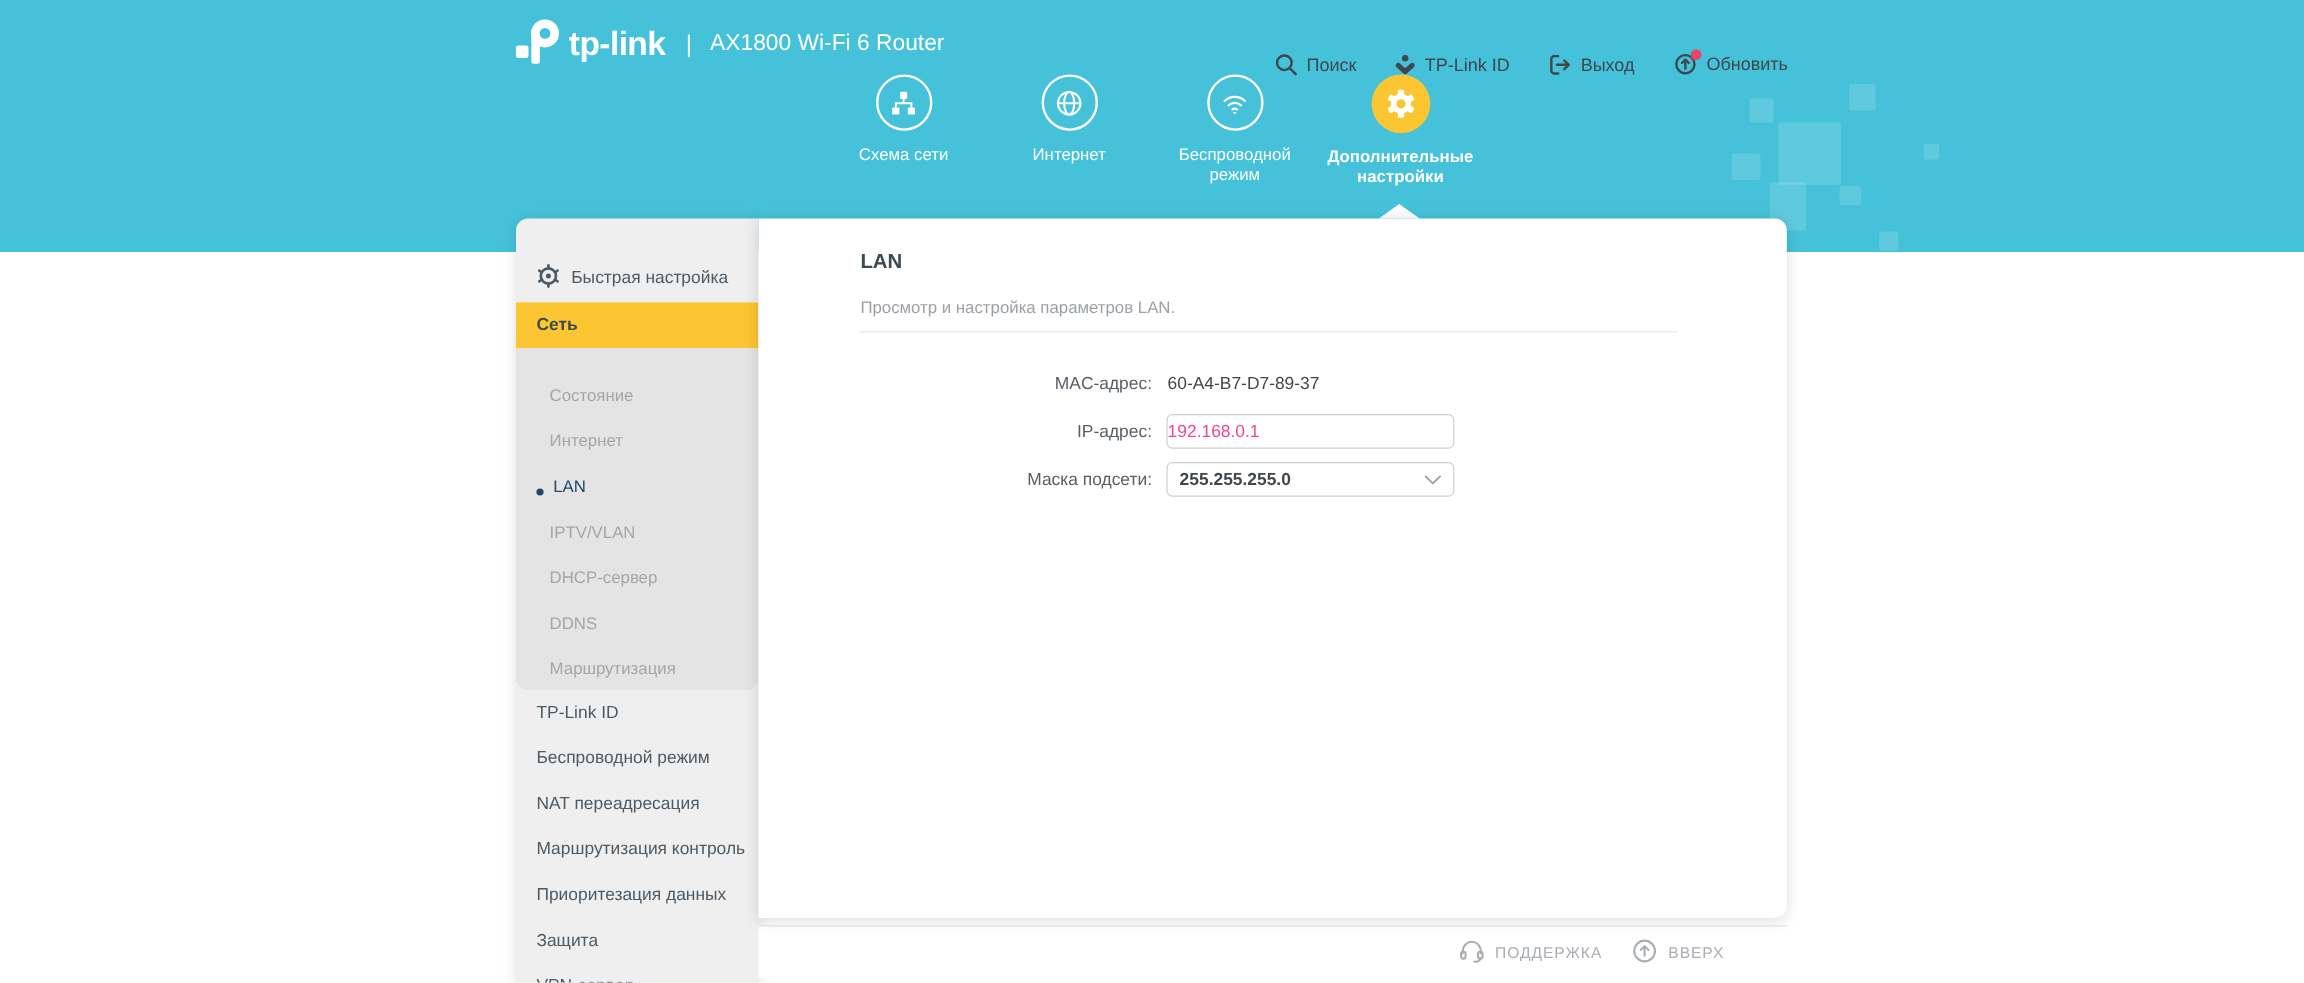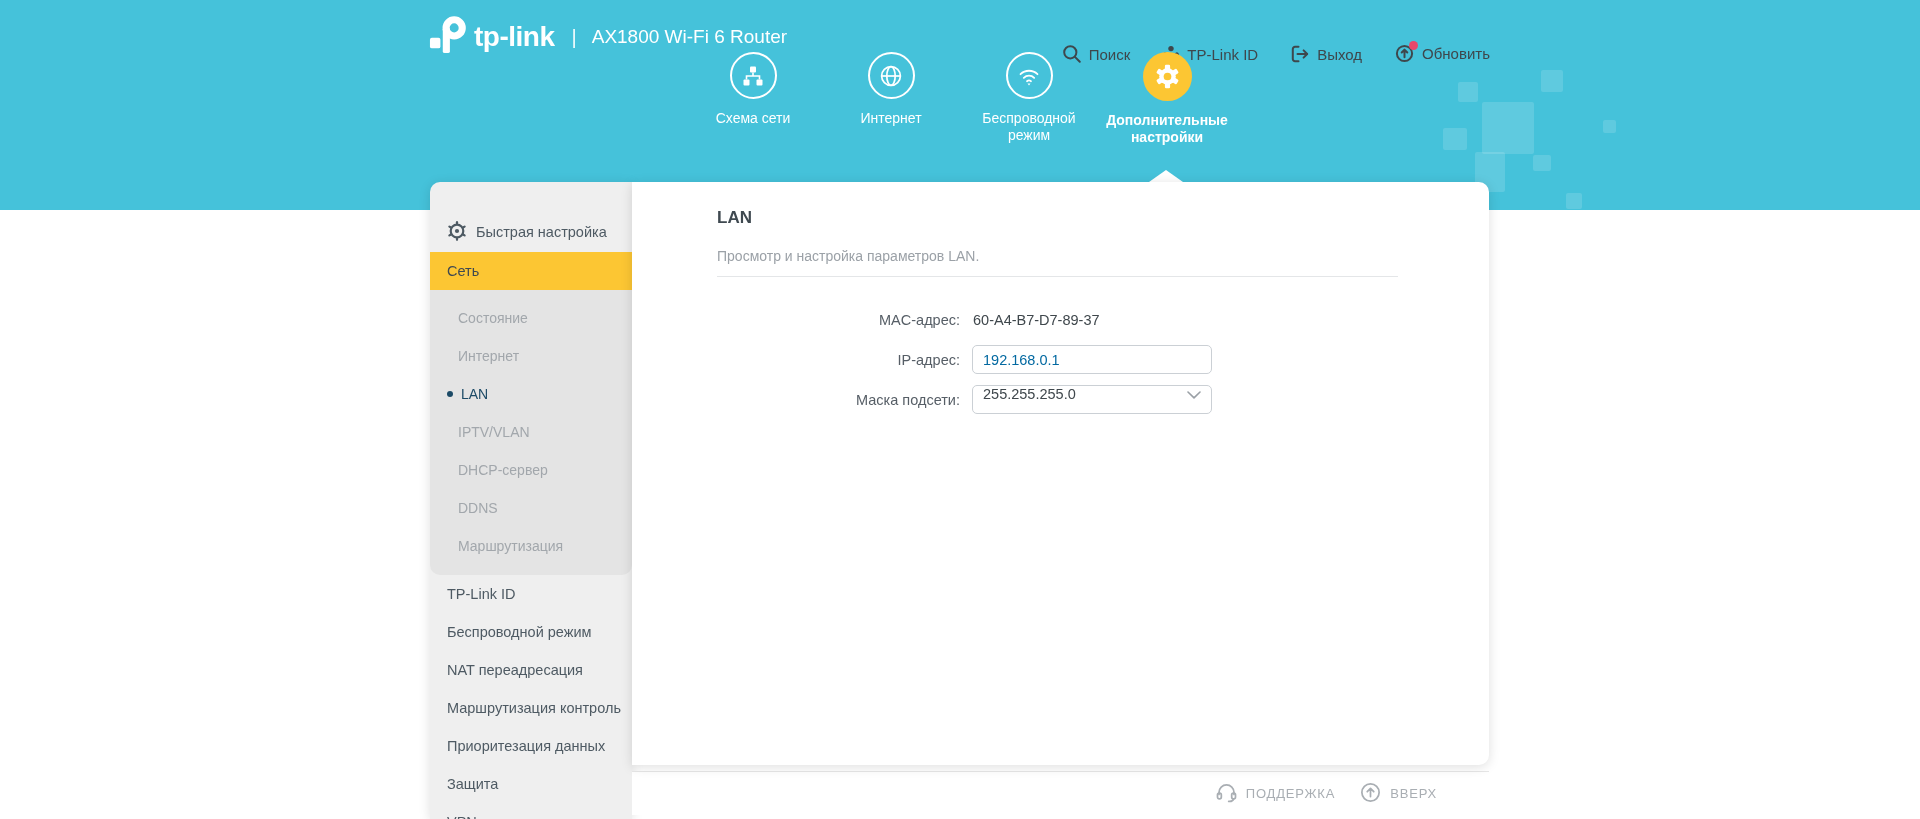--- a/index.html
+++ b/index.html
@@ -26,66 +26,66 @@
   .brand-product { font-size:19px; }
 
   
   .hdr-actions { position:absolute; top:0; right:430px; height:64px; display:flex; align-items:flex-end; gap:32px; }
   .hdr-item { display:flex; align-items:center; gap:7px; color:#3E474C; font-size:15px; cursor:pointer; }
   .hdr-item svg { display:block; }
   .icon-badge-wrap { position:relative; }
   .red-dot { position:absolute; top:-2px; right:-3px; width:9px; height:9px; border-radius:50%; background:#E8476B; }
 
   
-  .tabs { position:absolute; top:52px; left:50%; transform:translateX(-50%); display:flex;justify-content:flex-end; }
+  .tabs { position:absolute; top:62px; left:50%; transform:translateX(-50%); display:flex;justify-content:flex-end; }
   .tab { width:138px; display:flex; flex-direction:column; align-items:center; cursor:pointer; }
   .tab-circle { width:47px; height:47px; border-radius:50%; border:2px solid #fff;
                 display:flex; align-items:center; justify-content:center; }
   .tab.active .tab-circle { border:none; background:#FCC633; width:49px; height:49px; }
   .tab-label { margin-top:11px; color:#fff; font-size:14px; line-height:1.2; text-align:center; }
   .tab.active .tab-label { font-weight:bold; }
 
   
   .panel { position:absolute; left:430px; top:182px; width:1059px; height:637px; display:flex; }
   .pointer { position:absolute; top:-12px; left:719px; width:0; height:0;
              border-left:17px solid transparent; border-right:17px solid transparent;
              border-bottom:12px solid #fff; }
 
   
   .sidebar { width:202px; height:637px; background:#EFEFEF; border-radius:10px 0 0 0;
              box-shadow:0 2px 12px rgba(0,0,0,.13); padding-top:30px; overflow:hidden; flex:none; }
   .side-row { height:40px; display:flex; align-items:center; padding-left:17px; gap:9px;
               color:#4E5A63; font-size:14.5px; cursor:pointer; }
   .side-network { height:38px; display:flex; align-items:center; padding-left:17px;
-                  background:#FCC633; color:#3F4950; font-size:14.5px; cursor:pointer; }
+                  background:#FCC633; color:#3F4950; font-size:14.5px; cursor:pointer;font-weight:bold; }
   .submenu { background:#E4E4E4; border-radius:0 0 10px 10px; padding:9px 0 10px; }
-  .sub-item { height:38px; display:flex; align-items:center; padding-left:28px; gap:8px;
+  .sub-item { height:38px; display:flex; align-items:flex-end; padding-left:28px; gap:8px;
               color:#A2A7AC; font-size:14px; cursor:pointer; }
   .sub-item.active { color:#1C4A66; padding-left:17px; }
   .bullet { width:6px; height:6px; border-radius:50%; background:#1C4A66; display:inline-block; }
   .side-list .side-item { height:38px; display:flex; align-items:center; padding-left:17px;
               color:#4E5A63; font-size:14.5px; cursor:pointer; }
 
   
   .content-col { flex:1; display:flex; flex-direction:column; }
   .content { height:583px; background:#fff; border-radius:0 10px 10px 0;
              box-shadow:0 2px 12px rgba(0,0,0,.13); padding:26px 91px 0 85px; position:relative; }
   .page-title { font-size:17px; font-weight:bold; color:#3F4950; }
   .page-subtitle { margin-top:20px; font-size:14px; color:#9BA1A7; padding-bottom:12px;
                    border-bottom:1px solid #E4E6E8; }
   .form { margin-top:28px; }
   .form-row { display:flex; align-items:center; height:29px; margin-bottom:11px; }
   .form-label { width:255px; padding-right:12px; text-align:right; color:#565E66; font-size:14.5px; flex:none; }
   .form-static { color:#3F474C; font-size:14.5px; margin-left:1px; }
   .text-input { width:240px; height:29px; border:1px solid #CBD0D5; border-radius:5px;
-                padding:0 10px; font-size:14.5px; color:#0369a1; outline:none;
+                padding:0 0; font-size:14.5px; color:#ec4899; outline:none;
                 font-family:"Liberation Sans", sans-serif; background:#fff; }
   .select-box { width:240px; height:29px; border:1px solid #CBD0D5; border-radius:5px;
                 padding:0 10px; font-size:14.5px; color:#3F474C; display:flex;
-                justify-content:space-between; cursor:pointer; background:#fff; }
+                align-items:center; justify-content:space-between; cursor:pointer; background:#fff;font-weight:bold; }
 
   
   .footer { margin-top:6px; height:44px; border-top:1px solid #E7E7E7; display:flex;
             align-items:center; justify-content:flex-end; gap:24px; padding-right:52px; background:#fff; }
   .footer-item { display:flex; align-items:center; gap:8px; color:#A9AEB3; font-size:13px;
                  letter-spacing:.8px; cursor:pointer; }
 </style>
 </head>
 <body>
 

